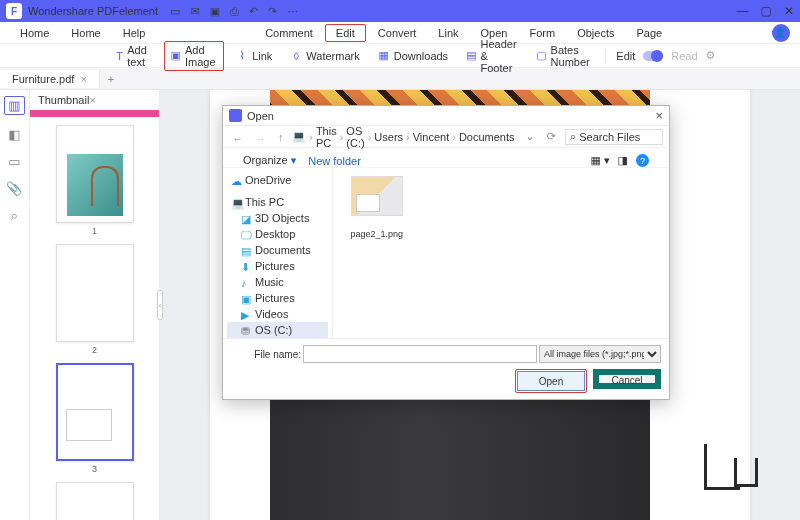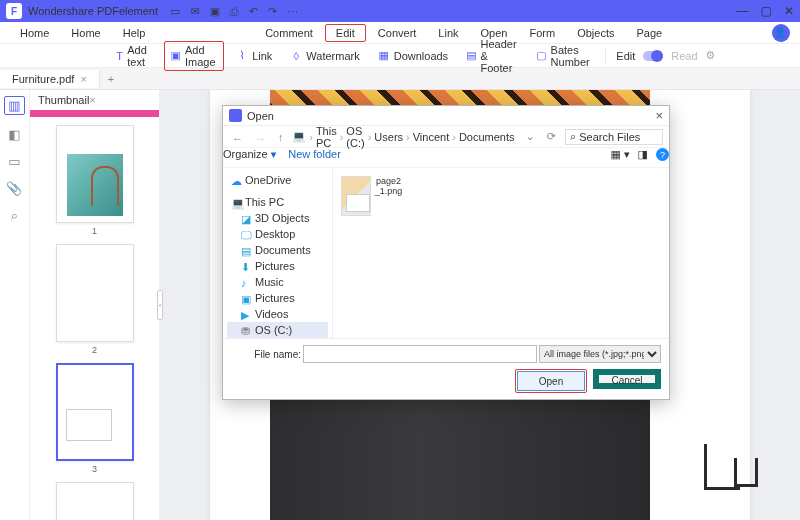--- a/index.html
+++ b/index.html
@@ -58,31 +58,31 @@
 .handle{position:absolute;left:157px;top:200px;width:6px;height:30px;background:#fff;border:1px solid #ccc;border-radius:2px;display:flex;align-items:center;justify-content:center;color:#999;font-size:8px;cursor:pointer}
 .dialog{position:absolute;left:222px;top:105px;width:448px;height:295px;background:#fff;border:1px solid #b5b5b5;box-shadow:0 4px 18px rgba(0,0,0,.25);display:flex;flex-direction:column}
 .dialog .dtitle{height:20px;display:flex;align-items:center;padding:0 6px;font-size:11px;border-bottom:1px solid #eee}
 .dialog .dtitle .dic{width:13px;height:13px;background:#5860f5;border-radius:2px;margin-right:5px}
 .dialog .dtitle .dx{margin-left:auto;cursor:pointer;color:#555;font-size:13px}
 .dialog .dnav{height:22px;display:flex;align-items:center;padding:0 6px;gap:6px;border-bottom:1px solid #f2f2f2}
 .dialog .dnav .arr{color:#888;padding:0 3px;cursor:pointer}
 .dialog .dnav .crumbs{flex:1;display:flex;align-items:center;gap:3px;font-size:10px;color:#444;overflow:hidden}
 .dialog .dnav .crumbs span.sep2{color:#aaa}
 .dialog .dnav .srch{width:98px;height:16px;border:1px solid #ddd;color:#aaa;font-size:10px;padding:0 4px;display:flex;align-items:center;gap:3px}
-.dialog .dtool{height:20px;display:flex;align-items:flex-start;padding:0 0;gap:12px;border-bottom:1px solid #f2f2f2;font-size:10px}
+.dialog .dtool{height:20px;display:flex;align-items:flex-end;padding:0 20px;gap:12px;border-bottom:1px solid #f2f2f2;font-size:10px}
 .dialog .dtool .org{color:#1a66cc;cursor:pointer}
 .dialog .dtool .right{margin-left:auto;display:flex;gap:8px;align-items:center;color:#1a66cc}
 .dialog .dbody{flex:1;display:flex;overflow:hidden}
 .tree{width:110px;border-right:1px solid #eee;padding:4px;overflow:auto}
 .tree .nd{padding:2px 2px 2px 14px;font-size:10px;cursor:pointer;white-space:nowrap;display:flex;align-items:center;gap:4px}
 .tree .nd.l1{padding-left:4px;font-weight:500}
 .tree .nd.sel{background:#e4e9f7}
 .tree .tic{width:10px;height:10px;display:inline-block}
 .filearea{flex:1;padding:8px;display:flex;align-content:flex-start;flex-wrap:wrap;gap:10px}
-.fileitem{width:62px;display:flex;flex-direction:row;align-items:flex-start;gap:3px;cursor:pointer}
+.fileitem{width:62px;display:flex;flex-direction:column;align-items:flex-end;gap:13px;cursor:pointer}
 .fileitem .fthumb{width:52px;height:40px;border:1px solid #ddd;background:linear-gradient(135deg,#f3d9a8 50%,#e8e8ea 50%);position:relative}
 .fileitem .fthumb::after{content:"";position:absolute;left:4px;bottom:3px;width:22px;height:16px;background:#fff;border:1px solid #ccc}
 .fileitem .fname{font-size:9px;text-align:center;word-break:break-all}
 .dialog .dfoot{border-top:1px solid #eee;padding:6px 8px;display:flex;flex-direction:column;gap:6px}
 .frow{display:flex;align-items:center;gap:2px}
 .frow label{font-size:10px;width:70px;text-align:right}
 .frow input{flex:1;height:18px;border:1px solid #bbb;padding:0 4px;font-size:10px}
 .frow select{width:122px;height:18px;border:1px solid #bbb;font-size:9px}
 .btnrow{display:flex;justify-content:flex-end;gap:6px}
 .btnrow button{width:68px;height:20px;border:6px solid #0f766e;background:#f4f4f4;font-size:10px;cursor:pointer}

